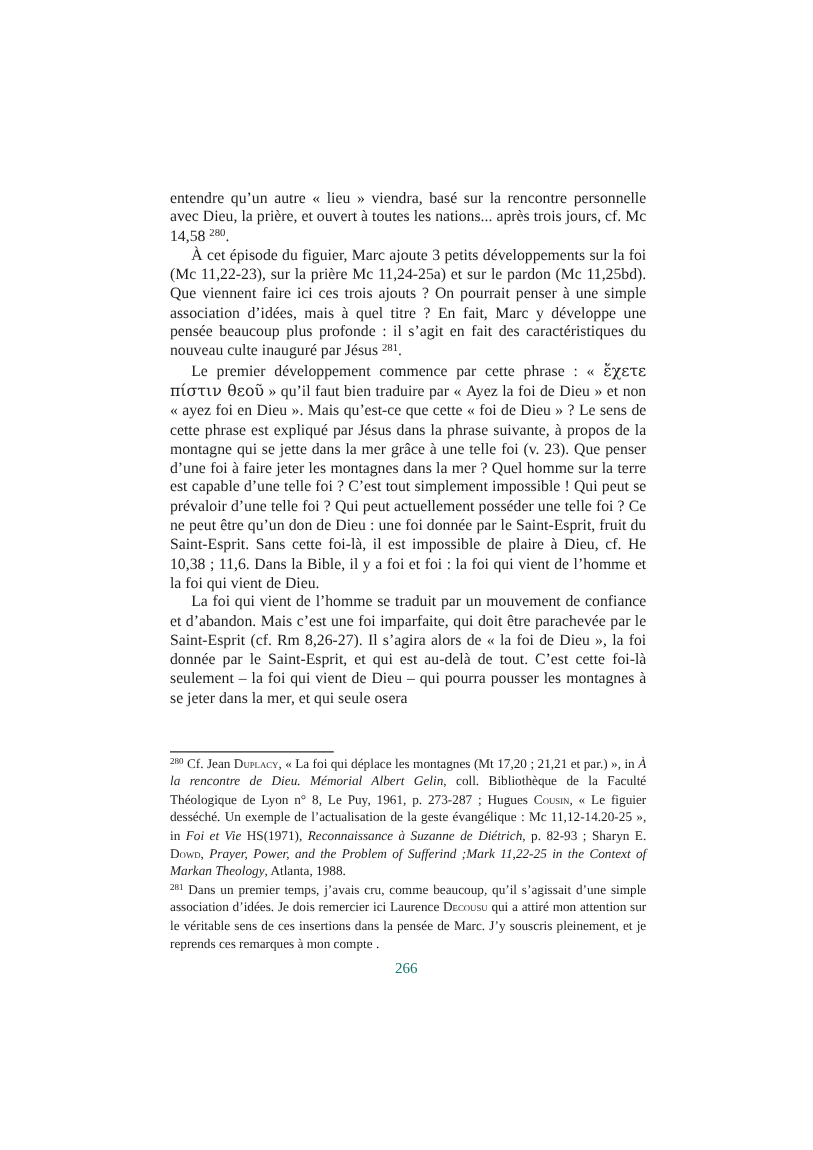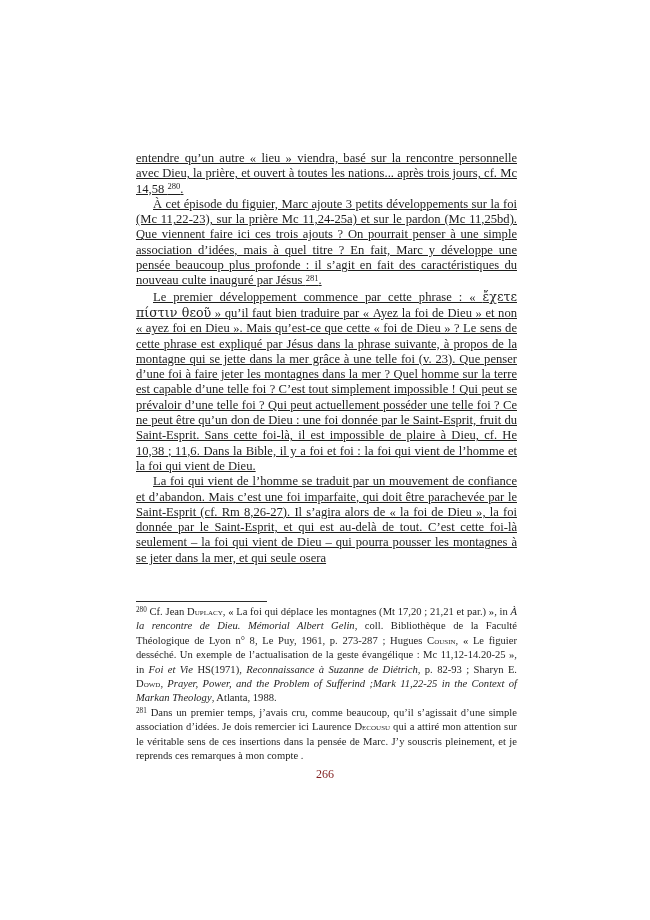--- a/index.html
+++ b/index.html
@@ -21,21 +21,20 @@
     left: 136px;
     top: 151px;
     width: 381px;
     font-size: 12.6px;
     line-height: 15.3px;
     text-align: justify;
   }
   .para {
     margin: 0;
     text-indent: 17px;
-    text-decoration: underline;
   }
   .para.no-indent {
     text-indent: 0;
   }
   .footnote-sep {
     position: absolute;
     left: 136px;
     top: 601px;
     width: 131px;
     border-top: 1.4px solid #2a2a2a;
@@ -52,21 +51,21 @@
   .footnote {
     margin: 0;
   }
   .page-number {
     position: absolute;
     left: 0;
     top: 767px;
     width: 650px;
     text-align: center;
     font-size: 12px;
-    color: #7f1d1d;
+    color: #0f766e;
   }
   
   .sup {
     font-size: 0.68em;
     vertical-align: baseline;
     position: relative;
     top: -0.45em;
     line-height: 0;
   }
   .sc {

